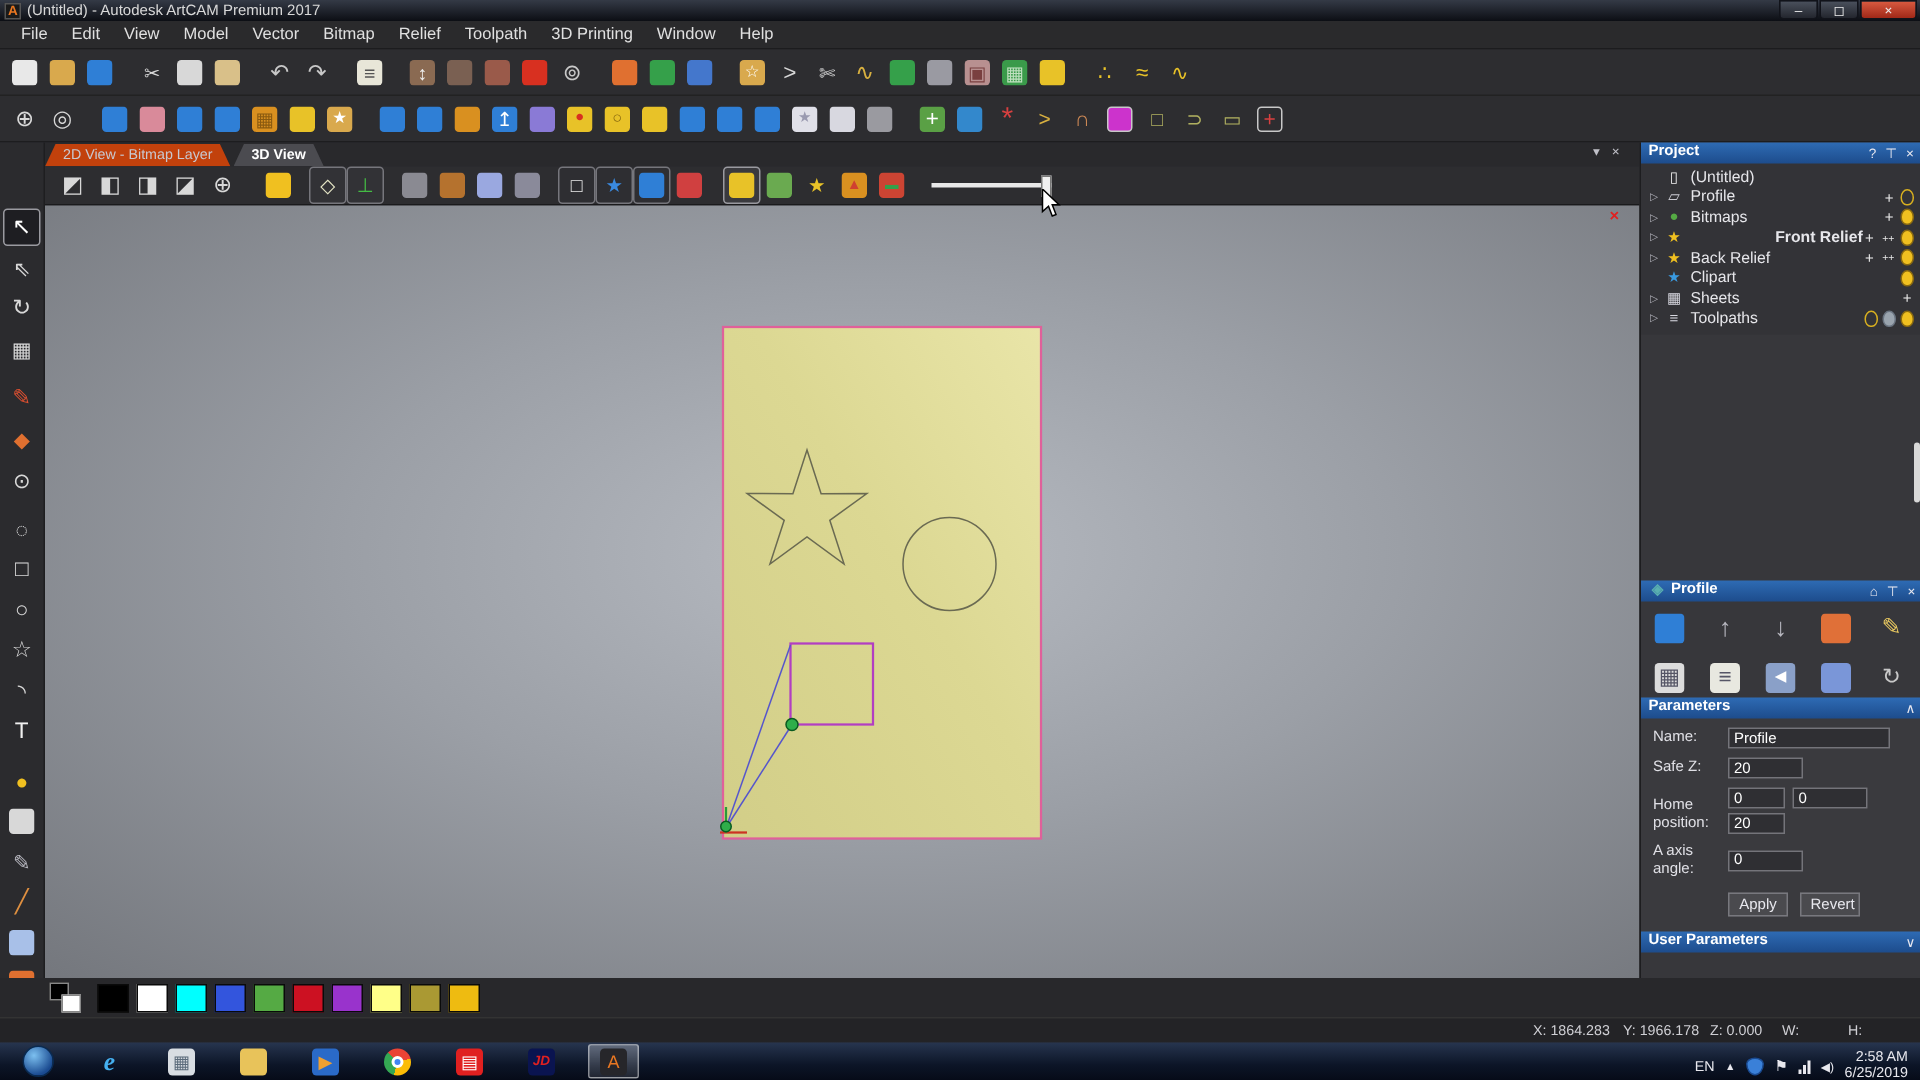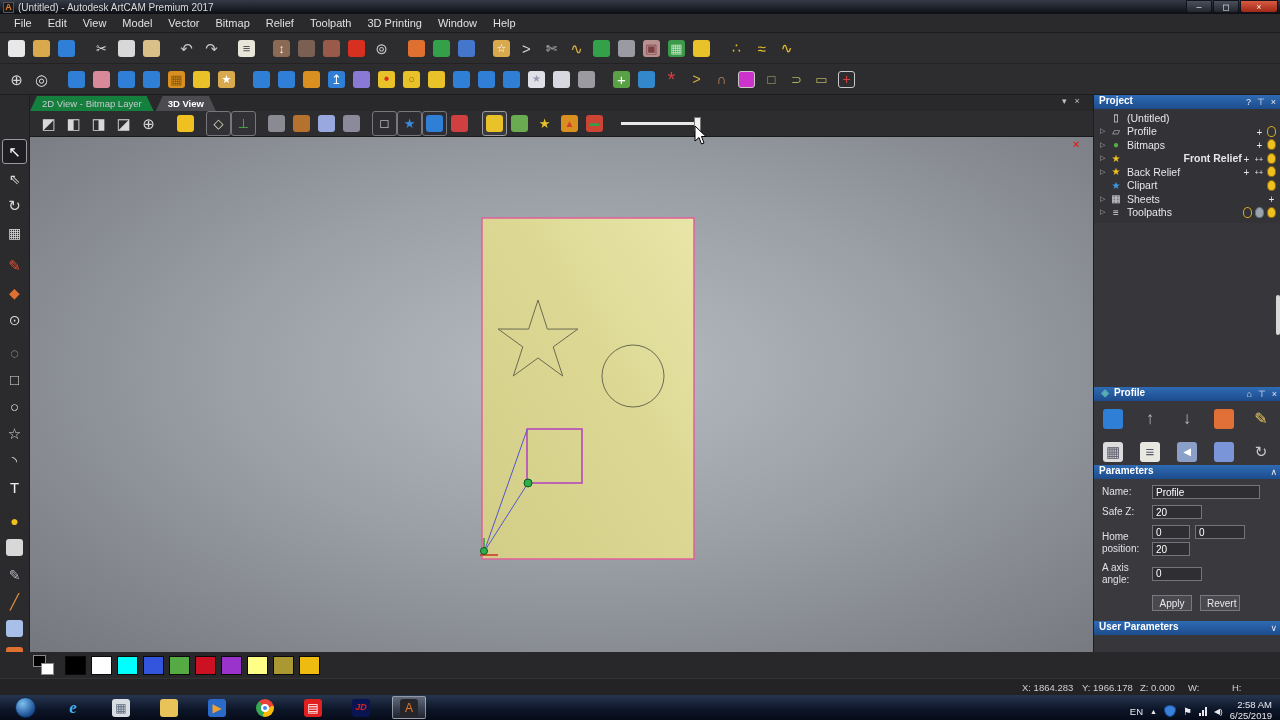--- a/index.html
+++ b/index.html
@@ -20,21 +20,21 @@
 
   
   .tbar{left:0;width:1280px;background:#2d2d30;display:flex;align-items:center;padding-left:4px;}
   .tb1{top:33px;height:31px;border-bottom:1px solid #222;}
   .tb2{top:64px;height:31px;border-bottom:1px solid #1d1d1f;}
   .icon{width:25px;height:25px;display:flex;align-items:center;justify-content:center;border:1px solid transparent;border-radius:3px;flex:0 0 auto;}
   .blk{width:17px;height:17px;border-radius:3px;border:1px solid transparent;display:flex;align-items:center;justify-content:center;font-size:13px;font-style:normal;line-height:1;}
 
   
   .tabrow{left:30px;top:95px;width:1063px;height:16px;background:#29292c;display:flex;align-items:flex-end;}
-  .vtab{height:15px;margin-right:2px;padding:0 12px;font-size:9.5px;line-height:15px;color:#c8c8d0;background:#15803d;clip-path:polygon(7px 0,calc(100% - 7px) 0,100% 100%,0 100%);}
+  .vtab{height:15px;margin-right:2px;padding:0 12px;font-size:9.5px;line-height:15px;color:#c8c8d0;background:#c2410c;clip-path:polygon(7px 0,calc(100% - 7px) 0,100% 100%,0 100%);}
   .vtab.active{background:#4b4b50;color:#fff;font-weight:bold;}
   .tabctl{position:absolute;left:1062px;top:96px;display:flex;gap:8px;font-size:9px;color:#c0c0c8;}
 
   .tb3{left:30px;top:111px;width:1063px;height:26px;background:#2d2d30;border-bottom:1px solid #1a1a1c;display:flex;align-items:center;padding-left:6px;}
   .slider{margin-left:14px;position:relative;width:80px;height:14px;display:flex;align-items:center;}
   .slider .track{width:100%;height:3px;background:#e8e8e8;}
   .slider .handle{position:absolute;right:0;top:0;width:7px;height:14px;background:#f0f0f0;border:1px solid #777;}
 
   
   .leftstrip{left:0;top:95px;width:30px;height:557px;background:#2b2b2e;border-right:1px solid #1e1e20;}

